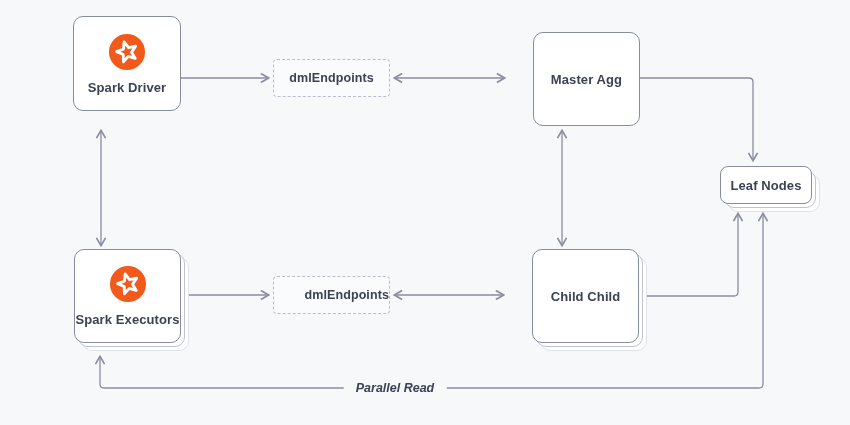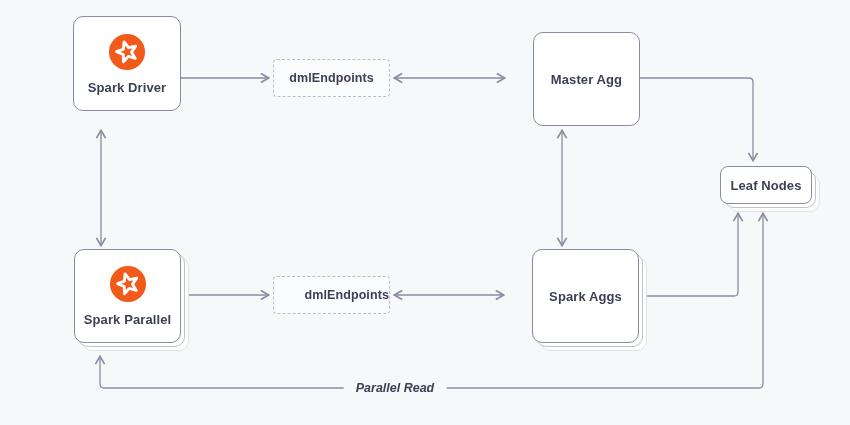--- a/index.html
+++ b/index.html
@@ -147,31 +147,31 @@
   </div>
 
   <div class="node" style="left:50px;top:249px;width:107px;height:94px;">
     <div class="stack-layer l2"></div>
     <div class="stack-layer l1"></div>
     <div class="surface">
       <svg class="logo-icon" width="38" height="38" viewBox="0 0 40 40">
         <circle class="logo-circle" cx="20" cy="20" r="19"></circle>
         <path class="logo-star" transform="rotate(-16 20 20)" d="M20,9 L22.82,16.12 L30.46,16.6 L24.57,21.48 L26.47,28.9 L20,24.8 L13.53,28.9 L15.43,21.48 L9.54,16.6 L17.18,16.12 Z"></path>
       </svg>
-      <span class="node-label">Spark Parallel</span>
+      <span class="node-label">Spark Executors</span>
     </div>
   </div>
 
   <div class="endpoint" style="left:273px;top:276px;width:117px;height:38px;justify-content:flex-end;">
     <span class="node-label">dmlEndpoints</span>
   </div>
 
   <div class="node" style="left:508px;top:249px;width:107px;height:94px;">
     <div class="stack-layer l2"></div>
     <div class="stack-layer l1"></div>
     <div class="surface">
-      <span class="node-label">Spark Aggs</span>
+      <span class="node-label">Child Child</span>
     </div>
   </div>
 
   <div class="edge-label">Parallel Read</div>
 
 </div>
 
 </body></html>

